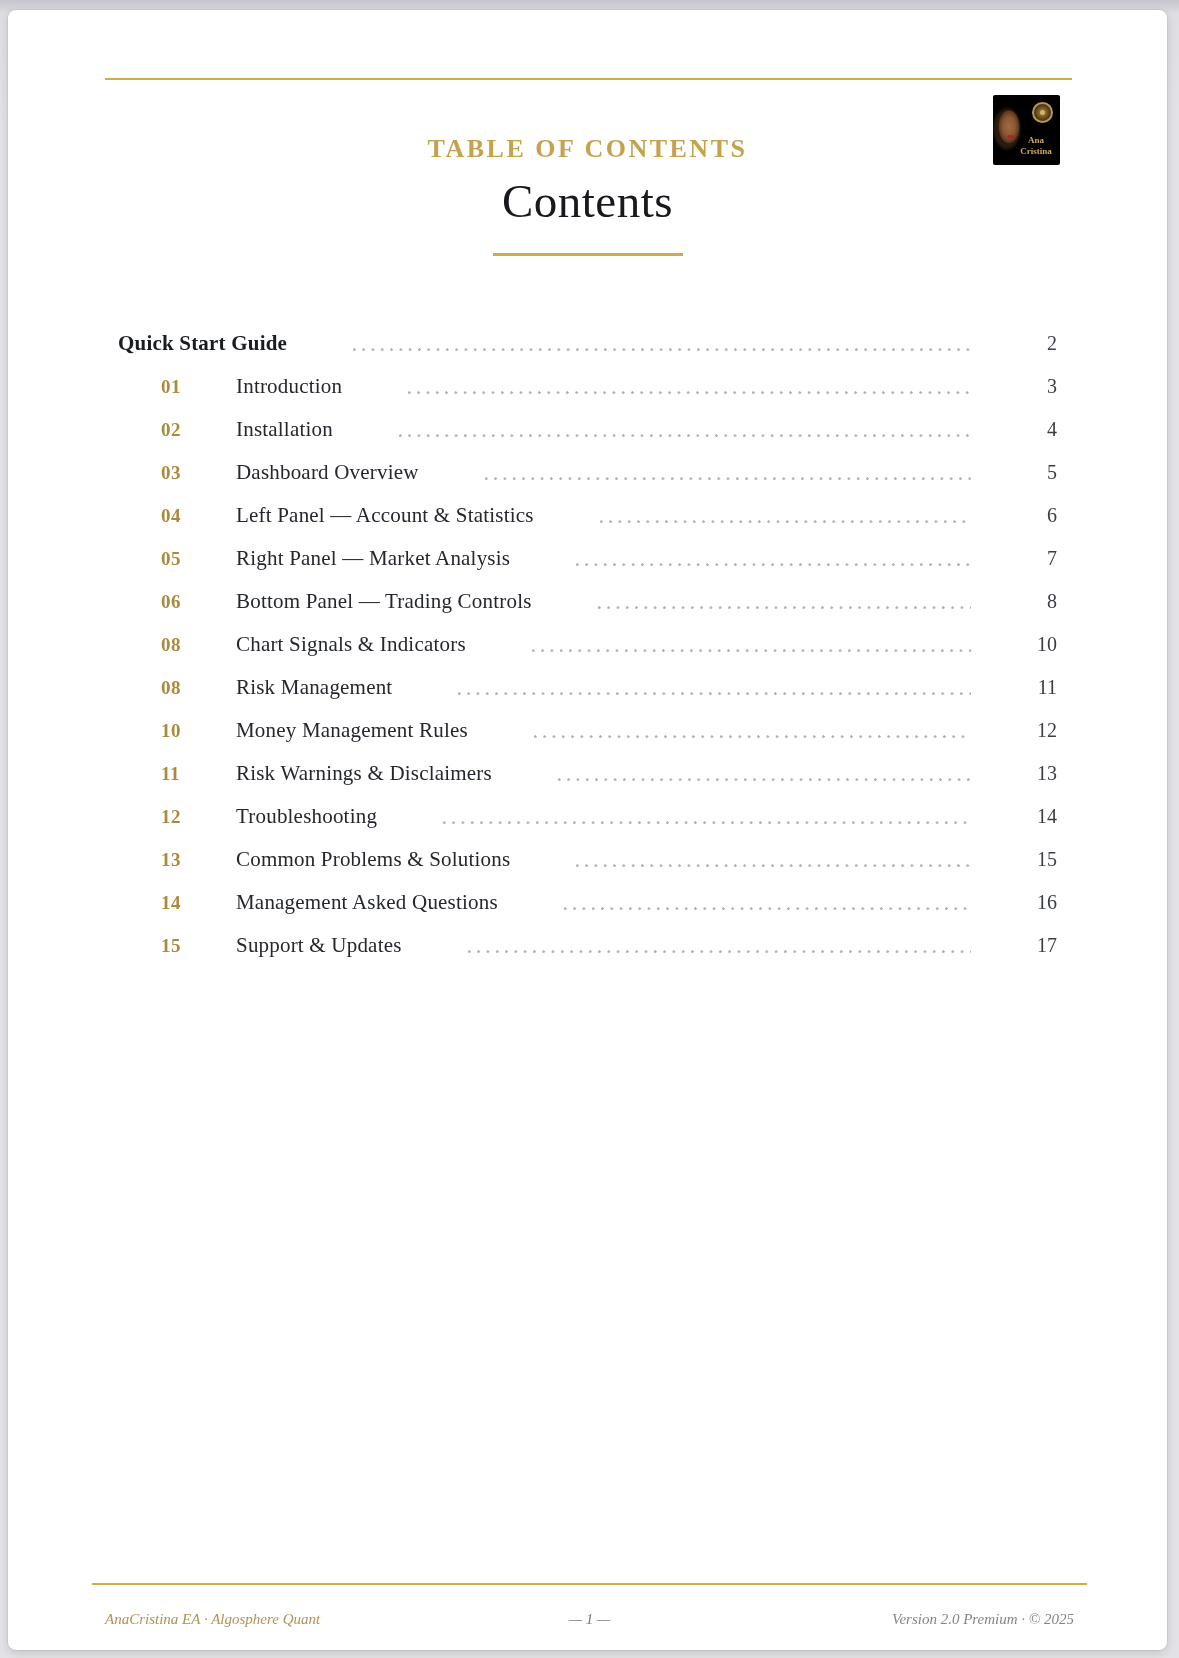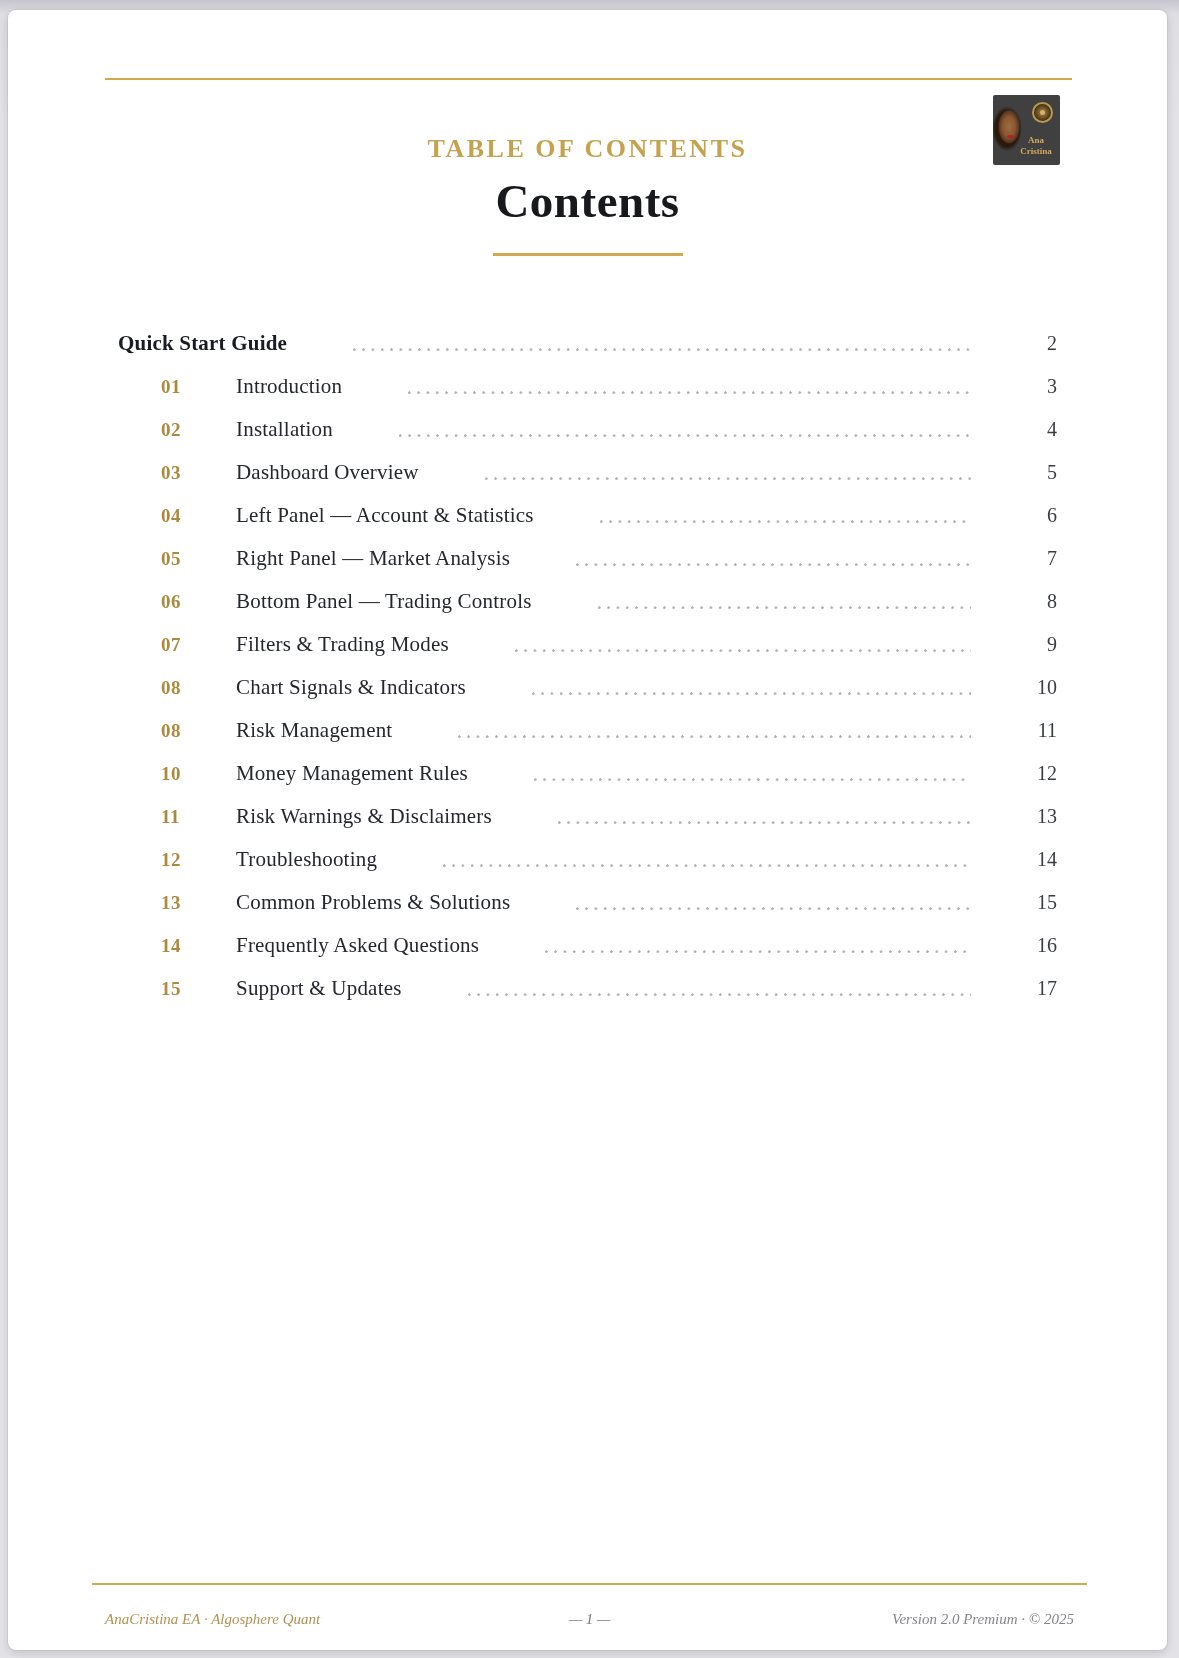--- a/index.html
+++ b/index.html
@@ -33,34 +33,34 @@
     text-align:center;
     color:var(--gold-eyebrow);
     font-weight:bold;
     font-size:26px;
     letter-spacing:2.5px;
   }
   .doc-title{
     position:absolute;top:164px;left:0;right:0;
     text-align:center;
     color:#17191d;
-    font-weight:bold;
+    font-weight:normal;
     font-size:47px;
     letter-spacing:0.5px;
   }
   .title-underline{
     position:absolute;top:243px;left:calc(50% - 95px);
     width:190px;height:3px;
     background:var(--gold-rule);
   }
   
   .logo{
     position:absolute;top:85px;left:985px;
     width:67px;height:70px;
-    background:#404040;
+    background:#000000;
     border-radius:2px;
     overflow:hidden;
   }
   .logo-portrait{
     position:absolute;left:-6px;top:4px;width:40px;height:66px;
     background:
       radial-gradient(ellipse 14px 22px at 55% 42%, #a06b42 0%, #8a5733 45%, #5c3820 70%, rgba(20,12,6,0) 78%),
       radial-gradient(ellipse 20px 30px at 50% 45%, #2a1a0e 60%, rgba(20,12,6,0) 75%);
   }
   .logo-lips{
@@ -175,26 +175,20 @@
     <span class="toc-leader"></span>
     <span class="toc-page">7</span>
   </div>
       <div class="toc-row">
     <span class="toc-num">06</span>
     <span class="toc-label">Bottom Panel — Trading Controls</span>
     <span class="toc-leader"></span>
     <span class="toc-page">8</span>
   </div>
       <div class="toc-row">
-    <span class="toc-num">07</span>
-    <span class="toc-label">Filters &amp; Trading Modes</span>
-    <span class="toc-leader"></span>
-    <span class="toc-page">9</span>
-  </div>
-      <div class="toc-row">
     <span class="toc-num">08</span>
     <span class="toc-label">Chart Signals &amp; Indicators</span>
     <span class="toc-leader"></span>
     <span class="toc-page">10</span>
   </div>
       <div class="toc-row">
     <span class="toc-num">08</span>
     <span class="toc-label">Risk Management</span>
     <span class="toc-leader"></span>
     <span class="toc-page">11</span>
@@ -218,21 +212,21 @@
     <span class="toc-page">14</span>
   </div>
       <div class="toc-row">
     <span class="toc-num">13</span>
     <span class="toc-label">Common Problems &amp; Solutions</span>
     <span class="toc-leader"></span>
     <span class="toc-page">15</span>
   </div>
       <div class="toc-row">
     <span class="toc-num">14</span>
-    <span class="toc-label">Frequently Asked Questions</span>
+    <span class="toc-label">Management Asked Questions</span>
     <span class="toc-leader"></span>
     <span class="toc-page">16</span>
   </div>
       <div class="toc-row">
     <span class="toc-num">15</span>
     <span class="toc-label">Support &amp; Updates</span>
     <span class="toc-leader"></span>
     <span class="toc-page">17</span>
   </div>
     </div>

